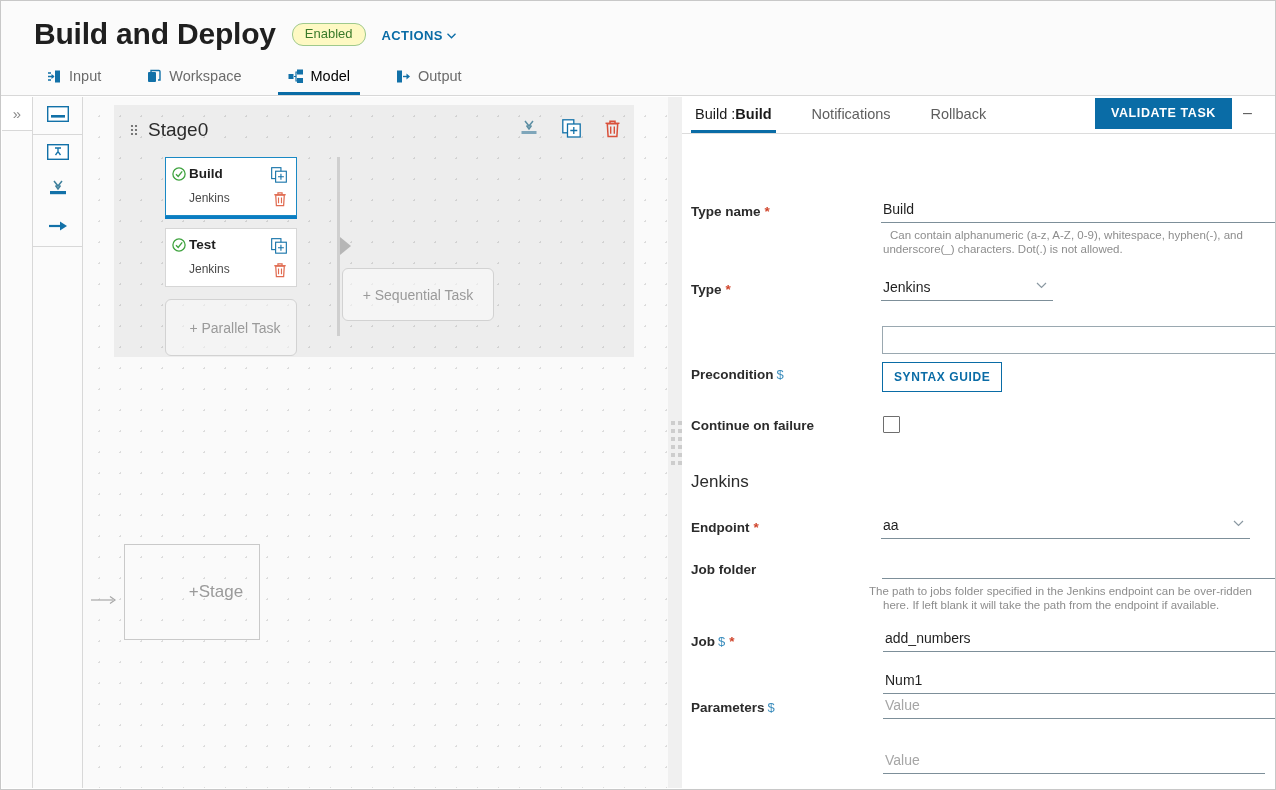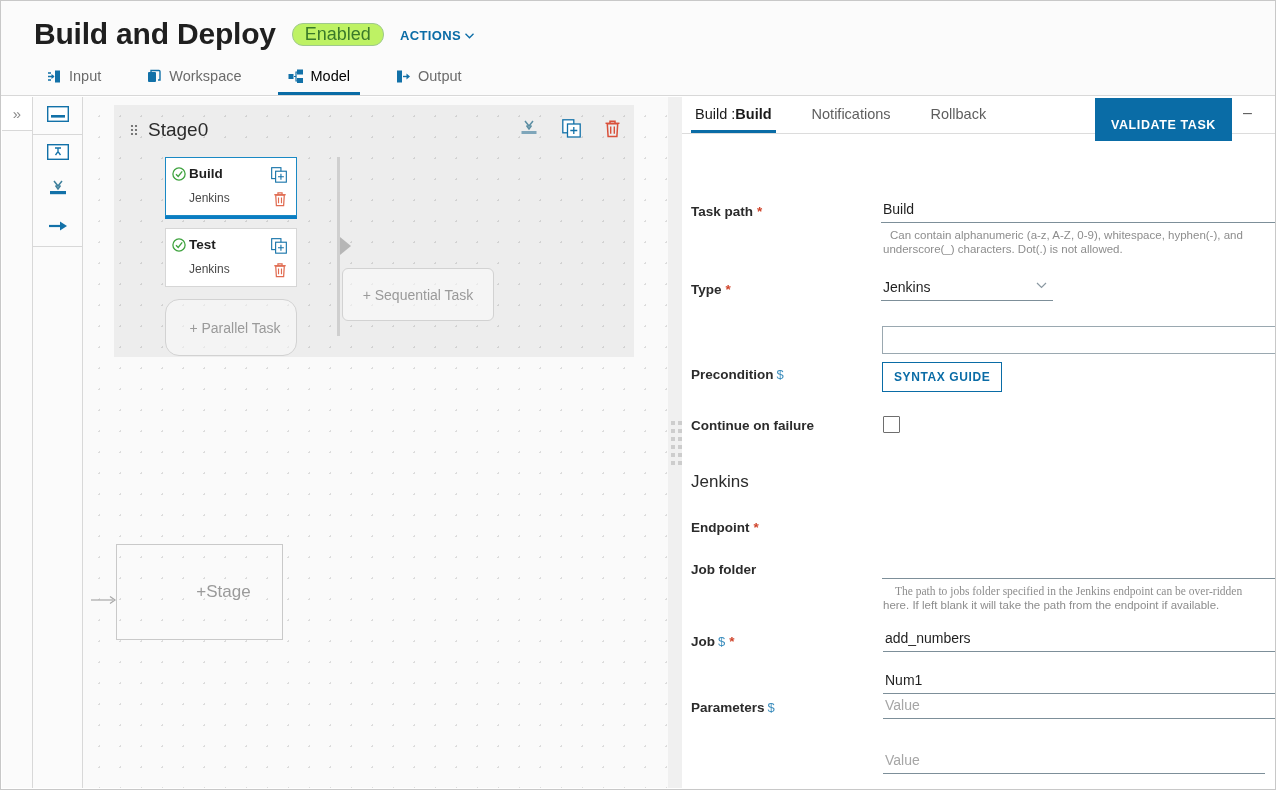--- a/index.html
+++ b/index.html
@@ -36,23 +36,23 @@
     font-weight: 700;
     color: #1f1f1f;
     letter-spacing: -0.2px;
     line-height: 36px;
   }
   .status-badge {
     display: inline-block;
     padding: 3px 12px 4px;
     border: 1px solid #9fc98c;
     border-radius: 11px;
-    background: #bef264;
+    background: #fef9c3;
     color: #3a7a2a;
-    font-size: 18px;
+    font-size: 13px;
     line-height: 14px;
   }
   .actions-btn {
     display: flex; align-items: center; gap: 4px;
     color: #0a6ca6;
     font-size: 13px;
     font-weight: 600;
     letter-spacing: 0.4px;
     cursor: pointer;
     margin-top: 3px;
@@ -185,21 +185,21 @@
   .task-type {
     position: absolute; left: 23px; top: 33px;
     font-size: 12px; color: #4a4a4a;
   }
   .task-copy { position: absolute; right: 9px; top: 9px; cursor: pointer; }
   .task-del  { position: absolute; right: 9px; top: 33px; cursor: pointer; }
 
   .ghost-box {
     width: 132px; height: 57px;
     border: 1px solid #d2d2d2;
-    border-radius: 14px;
+    border-radius: 6px;
     background: rgba(250,250,250,0.55);
     display: flex; align-items: center; justify-content: center;
     color: #9a9a9a; font-size: 14px;
     cursor: pointer;
     padding-left: 8px;
   }
   .seq-box {
     position: absolute;
     left: 228px; top: 163px;
     width: 152px; height: 53px;
@@ -219,22 +219,22 @@
   .arrow-right {
     position: absolute; left: 226px; top: 132px;
     width: 0; height: 0;
     border-top: 9px solid transparent;
     border-bottom: 9px solid transparent;
     border-left: 11px solid #b6b6b6;
   }
 
   .stage-ghost {
     position: absolute;
-    left: 33px; top: 447px;
-    width: 167px; height: 96px;
+    left: 41px; top: 447px;
+    width: 136px; height: 96px;
     border: 1px solid #c9c9c9;
     display: flex; align-items: center; justify-content: center;
     color: #9a9a9a; font-size: 17px;
     background: transparent;
     cursor: pointer;
     padding-left: 48px;
   }
   .stage-arrow {
     position: absolute;
     left: 8px; top: 494px;
@@ -279,21 +279,21 @@
     cursor: pointer;
     white-space: nowrap;
   }
   .ptab.active { color: #1b1b1b; border-bottom-color: #0a6ca6; }
   .ptab.active b { font-weight: bold; }
   .validate-btn {
     position: absolute; right: 43px; top: 1px;
     background: #0a6ca6; color: #ffffff;
     font-size: 12.5px; font-weight: bold;
     letter-spacing: 0.6px;
-    padding: 20px 16px 9px;
+    padding: 8px 16px 9px;
     border: none;
     cursor: pointer;
     font-family: "Liberation Sans", sans-serif;
   }
   .minimize-btn {
     position: absolute; right: 18px; top: 12px;
     width: 14px; height: 14px;
     color: #5e5e5e;
     font-size: 16px; line-height: 8px;
     cursor: pointer;
@@ -614,21 +614,21 @@
       </div>
       <div class="ptab">Notifications</div>
       <div class="ptab">Rollback</div>
       <button class="validate-btn">VALIDATE TASK</button>
       <div class="minimize-btn">–</div>
     </div>
 
     <div class="form">
 
       <div class="flabel" style="left:9px; top:70px;">
-        <span>Task path</span><span class="req">*</span>
+        <span>Type name</span><span class="req">*</span>
       </div>
       <input class="underline-input" style="left: 199px; top: 67px; width: 394px;" value="Build">
       <div class="hint" style="left:208px; top:94px;">Can contain alphanumeric (a-z, A-Z, 0-9), whitespace, hyphen(-), and</div>
       <div class="hint" style="left:201px; top:108px;">underscore(_) characters. Dot(.) is not allowed.</div>
 
       <div class="flabel" style="left:9px; top:148px;">
         <span>Type</span><span class="req">*</span>
       </div>
       <div class="select-wrap" style="left:199px; top:144px; width:172px;">
         <input class="underline-input" style="position: relative; left: 0px; top: 0px; width: 172px;" readonly="" value="Jenkins">
@@ -646,24 +646,32 @@
       <button class="syntax-btn" style="left:200px; top:228px;">SYNTAX GUIDE</button>
 
       <div class="flabel" style="left:9px; top:284px;">Continue on failure</div>
       <div class="checkbox" style="left:201px; top:282px;"></div>
 
       <div class="section-title" style="left:9px; top:338px;">Jenkins</div>
 
       <div class="flabel" style="left:9px; top:386px;">
         <span>Endpoint</span><span class="req">*</span>
       </div>
+      <div class="select-wrap" style="left:199px; top:382px; width:369px;">
+        <input class="underline-input" style="position: relative; left: 0px; top: 0px; width: 369px;" readonly="" value="aa">
+        <span class="chev">
+          <svg width="11" height="7" viewBox="0 0 11 7">
+              <path d="M1 1 L5.5 5.5 L10 1" fill="none" stroke="#8a98a1" stroke-width="1.2"></path>
+            </svg>
+        </span>
+      </div>
 
       <div class="flabel" style="left:9px; top:428px;">Job folder</div>
       <input class="underline-input" style="left: 200px; top: 423px; width: 420px;" value="">
-      <div class="hint" style="left:213px; top:450px;font-family:Liberation Serif, serif;">The path to jobs folder specified in the Jenkins endpoint can be over-ridden</div>
+      <div class="hint" style="left:187px; top:450px;">The path to jobs folder specified in the Jenkins endpoint can be over-ridden</div>
       <div class="hint" style="left:201px; top:464px;">here. If left blank it will take the path from the endpoint if available.</div>
 
       <div class="flabel" style="left:9px; top:500px;">
         <span>Job</span><span class="dollar">$</span><span class="req">*</span>
       </div>
       <input class="underline-input" style="left: 201px; top: 496px; width: 420px;" value="add_numbers">
 
       <div class="flabel" style="left:9px; top:542px;margin-top:24px;">
         <span>Parameters</span><span class="dollar">$</span>
       </div>

